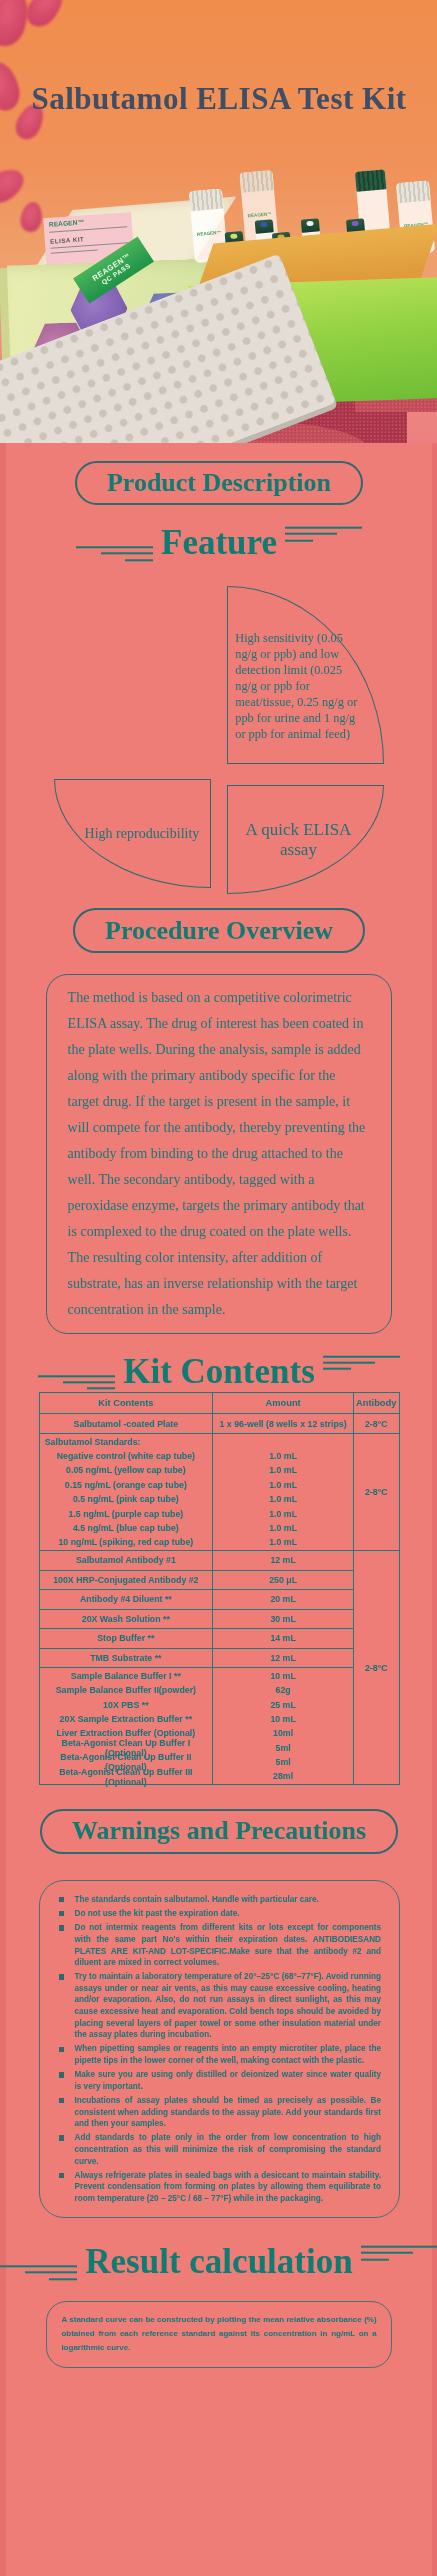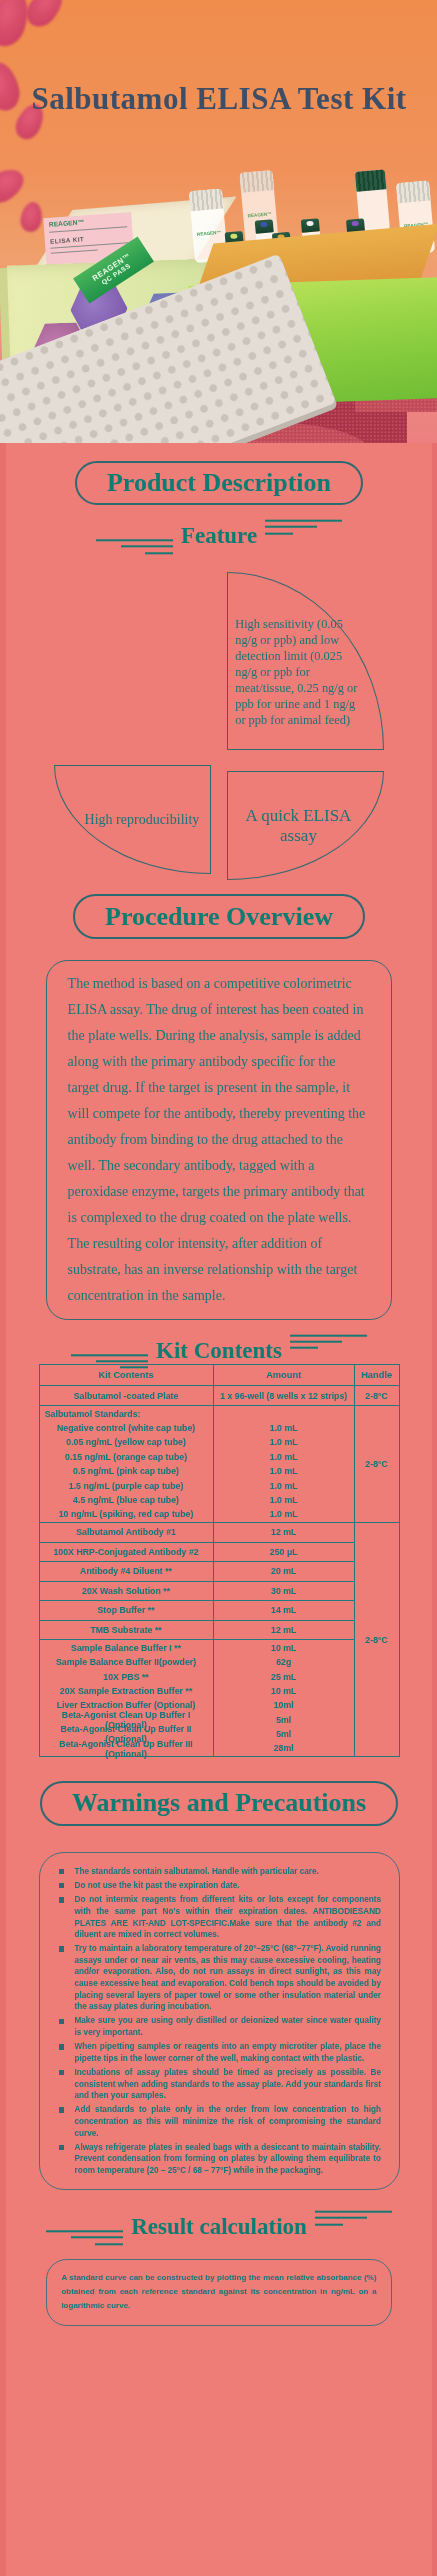--- a/index.html
+++ b/index.html
@@ -46,21 +46,21 @@
     background-image:radial-gradient(circle at 6.2px 6.2px,#cbc3ba 3.6px,transparent 4.1px);background-size:16px 16px;box-shadow:0 5.2px 0 #bfb8ae;}
   
   .content{position:relative;}
   .stadium{display:block;width:fit-content;margin:0 auto;border:2.1px solid #2c6a71;border-radius:46px;
     padding:5.2px 30px;font-family:"Liberation Serif",serif;font-weight:bold;font-size:26px;color:#0d7c73;}
   .tbox{box-sizing:border-box;margin:0 auto;border:1.5px solid #336b74;border-radius:21.6px;width:346px;
     font-family:"Liberation Serif",serif;color:#15797a;}
   .desc-text{padding:11.3px 21.6px;font-size:18.5px;line-height:33px;}
   .proc-text{padding:10.3px 20.6px;font-size:14px;line-height:26px;}
   .lined-heading{display:flex;align-items:center;justify-content:center;gap:8.2px;}
-  .lined-heading .htxt{font-family:"Liberation Serif",serif;font-weight:bold;font-size:23px;color:#0d7c73;}
+  .lined-heading .htxt{font-family:"Liberation Serif",serif;font-weight:bold;font-size:35px;color:#0d7c73;}
   .lines{display:flex;flex-direction:column;gap:4.1px;}
   .lines.left{align-items:flex-end;transform:translateY(10.3px);}
   .lines.right{align-items:flex-start;transform:translateY(-9.3px);}
   .lines i{display:block;height:2.1px;background:#157a74;}
   .lines .w1{width:77px;}.lines .w2{width:52px;}.lines .w3{width:28px;}
   
   .quad-wrap{position:relative;width:330px;height:302px;margin:0 auto;}
   .q{position:absolute;box-sizing:border-box;border:1.5px solid #2c6a71;color:#1a7478;font-family:"Liberation Serif",serif;}
   .q.tl{left:0;top:0;width:157px;height:178px;border-radius:100% 0 0 0;padding:61px 3.1px 0 26px;font-size:13.4px;line-height:1.28;}
   .q.tr{right:0;top:0;width:157px;height:178px;border-radius:0 100% 0 0;padding:44px 17.5px 0 7.2px;font-size:12.4px;line-height:1.28;}
@@ -247,21 +247,21 @@
           <i class="w2"></i>
           <i class="w3"></i>
         </span>
     </div>
 
     <table class="kit mt34">
       <tbody>
           <tr>
         <th class="c1">Kit Contents</th>
         <th class="c2">Amount</th>
-        <th class="c3">Handle</th>
+        <th class="c3">Antibody</th>
       </tr>
       <tr>
         <td class="c1 plain">Salbutamol -coated Plate</td>
         <td class="c2 plain">1 x 96-well (8 wells x 12 strips)</td>
         <td class="c3 plain">2-8°C</td>
       </tr>
       <tr>
         <td class="c1">
           <div class="gline left">Salbutamol Standards:</div>
           <div class="gline">Negative control (white cap tube)</div>
@@ -335,22 +335,22 @@
       </table>
 
     <div class="stadium mt46">Warnings and Precautions</div>
 
     <div class="warn-box mt50">
       <ul>
         <li>The standards contain salbutamol. Handle with particular care.</li>
         <li>Do not use the kit past the expiration date.</li>
         <li>Do not intermix reagents from different kits or lots except for components with the same part No's within their expiration dates. ANTIBODIESAND PLATES ARE KIT-AND LOT-SPECIFIC.Make sure that the antibody #2 and diluent are mixed in correct volumes.</li>
         <li>Try to maintain a laboratory temperature of 20°–25°C (68°–77°F). Avoid running assays under or near air vents, as this may cause excessive cooling, heating and/or evaporation. Also, do not run assays in direct sunlight, as this may cause excessive heat and evaporation. Cold bench tops should be avoided by placing several layers of paper towel or some other insulation material under the assay plates during incubation.</li>
+        <li>When pipetting samples or reagents into an empty microtiter plate, place the pipette tips in the lower corner of the well, making contact with the plastic.</li>
         <li>Make sure you are using only distilled or deionized water since water quality is very important.</li>
-        <li>When pipetting samples or reagents into an empty microtiter plate, place the pipette tips in the lower corner of the well, making contact with the plastic.</li>
         <li>Incubations of assay plates should be timed as precisely as possible. Be consistent when adding standards to the assay plate. Add your standards first and then your samples.</li>
         <li>Add standards to plate only in the order from low concentration to high concentration as this will minimize the risk of compromising the standard curve.</li>
         <li>Always refrigerate plates in sealed bags with a desiccant to maintain stability. Prevent condensation from forming on plates by allowing them equilibrate to room temperature (20 – 25°C / 68 – 77°F) while in the packaging.</li>
       </ul>
     </div>
 
     <div class="lined-heading mt46">
       <span class="lines left">
           <i class="w1"></i>
           <i class="w2"></i>

